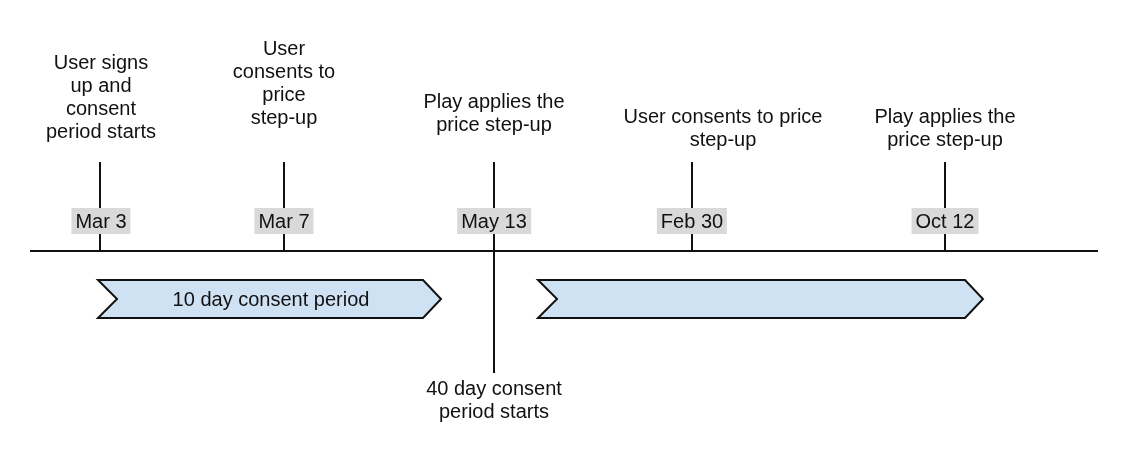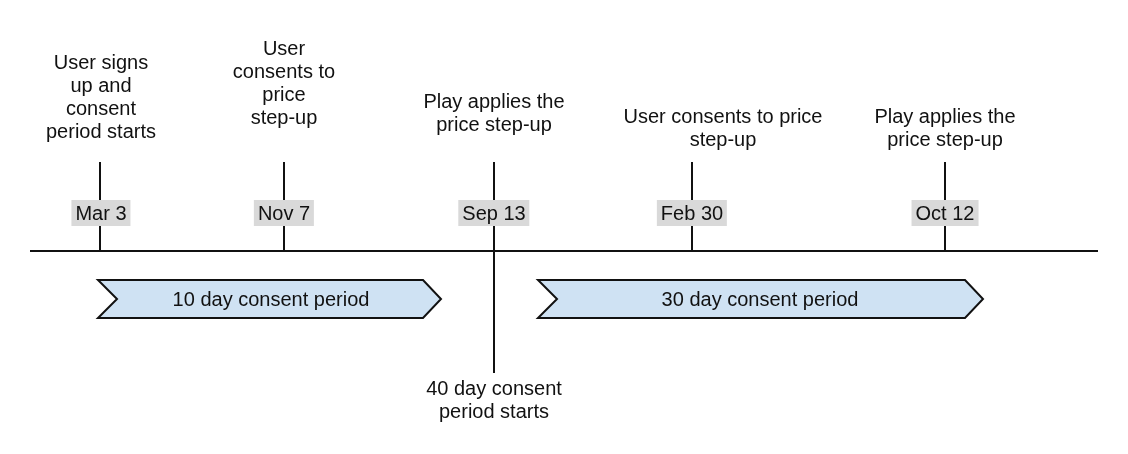--- a/index.html
+++ b/index.html
@@ -35,21 +35,21 @@
     position: absolute;
     transform: translateX(-50%);
     text-align: center;
     font-size: 20px;
     line-height: 23px;
     white-space: pre-line;
     color: var(--text, #111111);
   }
   .date-label {
     position: absolute;
-    top: 200px;
+    top: 208px;
     transform: translateX(-50%);
     background: var(--date-label-bg, #d9d9d9);
     font-size: 20px;
     line-height: 24px;
     padding: 1px 4px;
     white-space: nowrap;
     color: var(--text, #111111);
     text-align: center;
   }
   .banner-label {
@@ -87,24 +87,23 @@
 price
 step-up</div>
   <div class="ev-label" style="left:494px; top:90px">Play applies the
 price step-up</div>
   <div class="ev-label" style="left:723px; top:105px">User consents to price
 step-up</div>
   <div class="ev-label" style="left:945px; top:105px">Play applies the
 price step-up</div>
 
   <div class="date-label" style="left:101px">Mar 3</div>
-  <div class="date-label" style="left:284px">Nov 7</div>
-  <div class="date-label" style="left:494px">Sep 13</div>
+  <div class="date-label" style="left:284px">Mar 7</div>
+  <div class="date-label" style="left:494px">May 13</div>
   <div class="date-label" style="left:692px">Feb 30</div>
   <div class="date-label" style="left:945px">Oct 12</div>
 
   <div class="banner-label" style="left:271px">10 day consent period</div>
-  <div class="banner-label" style="left:760px">30 day consent period</div>
 
   <div class="ev-label" style="left:494px; top:377px">40 day consent
 period starts</div>
 
 </div>
 
 </body></html>

